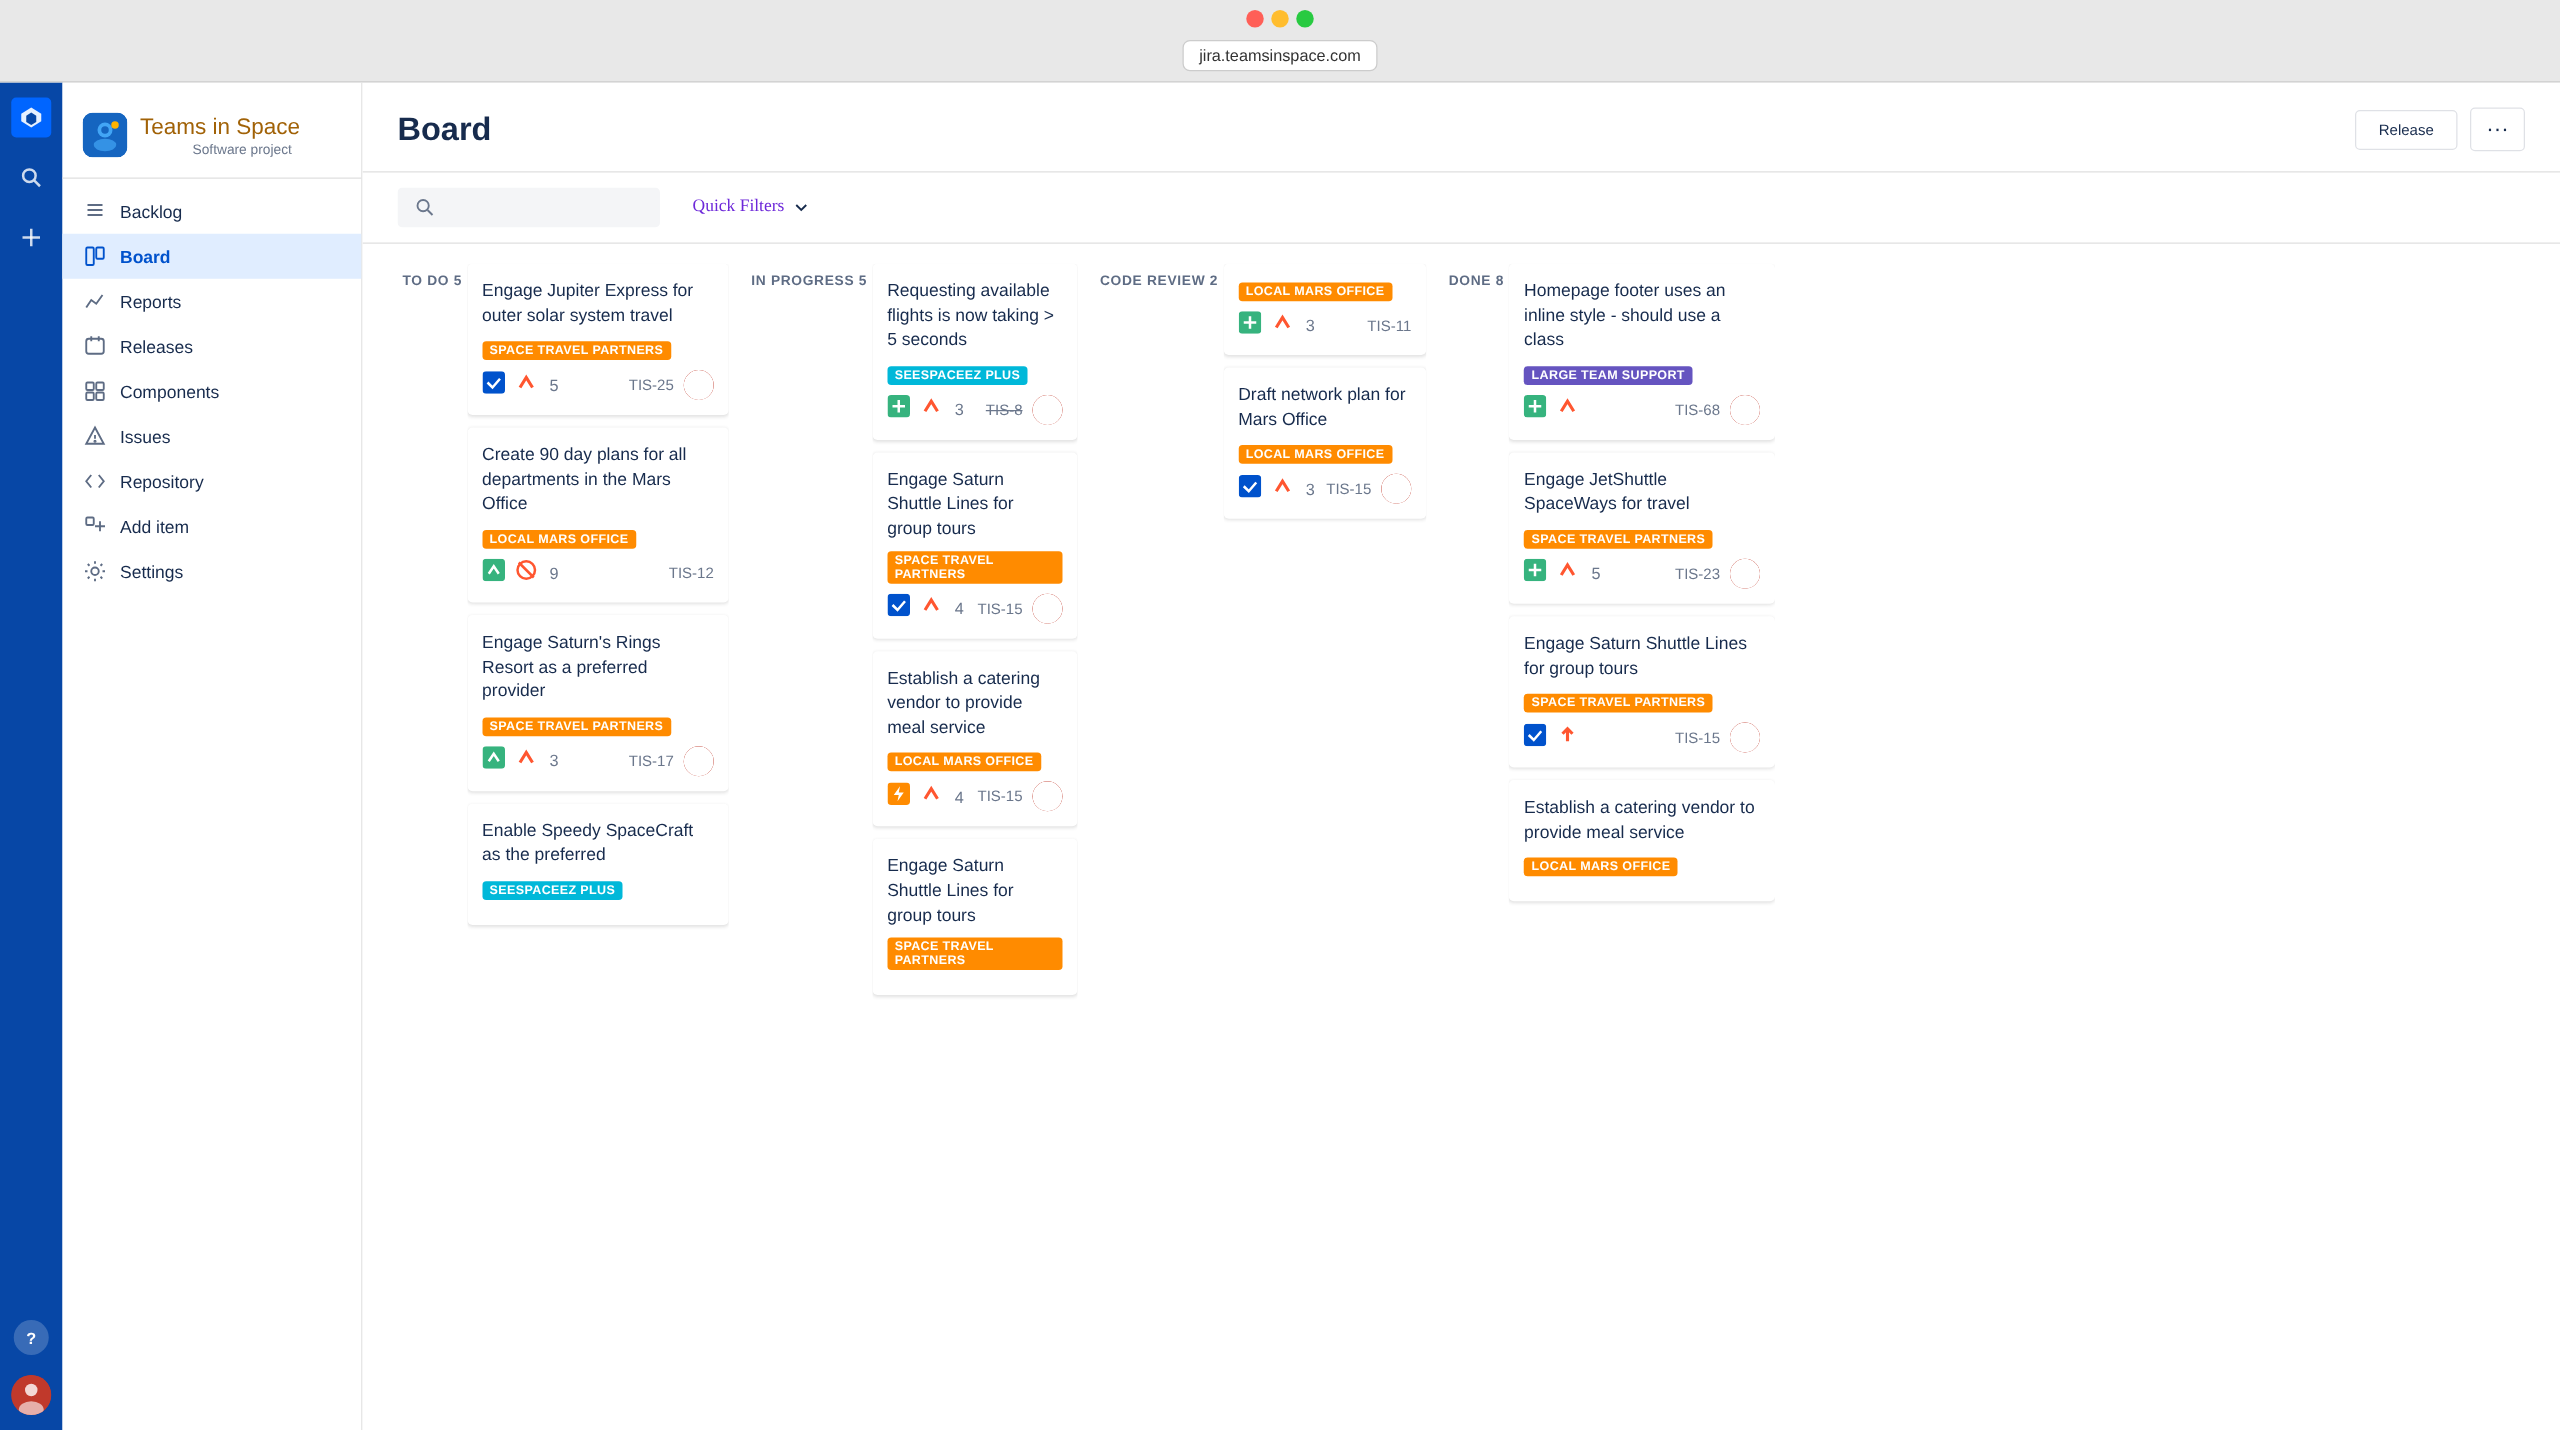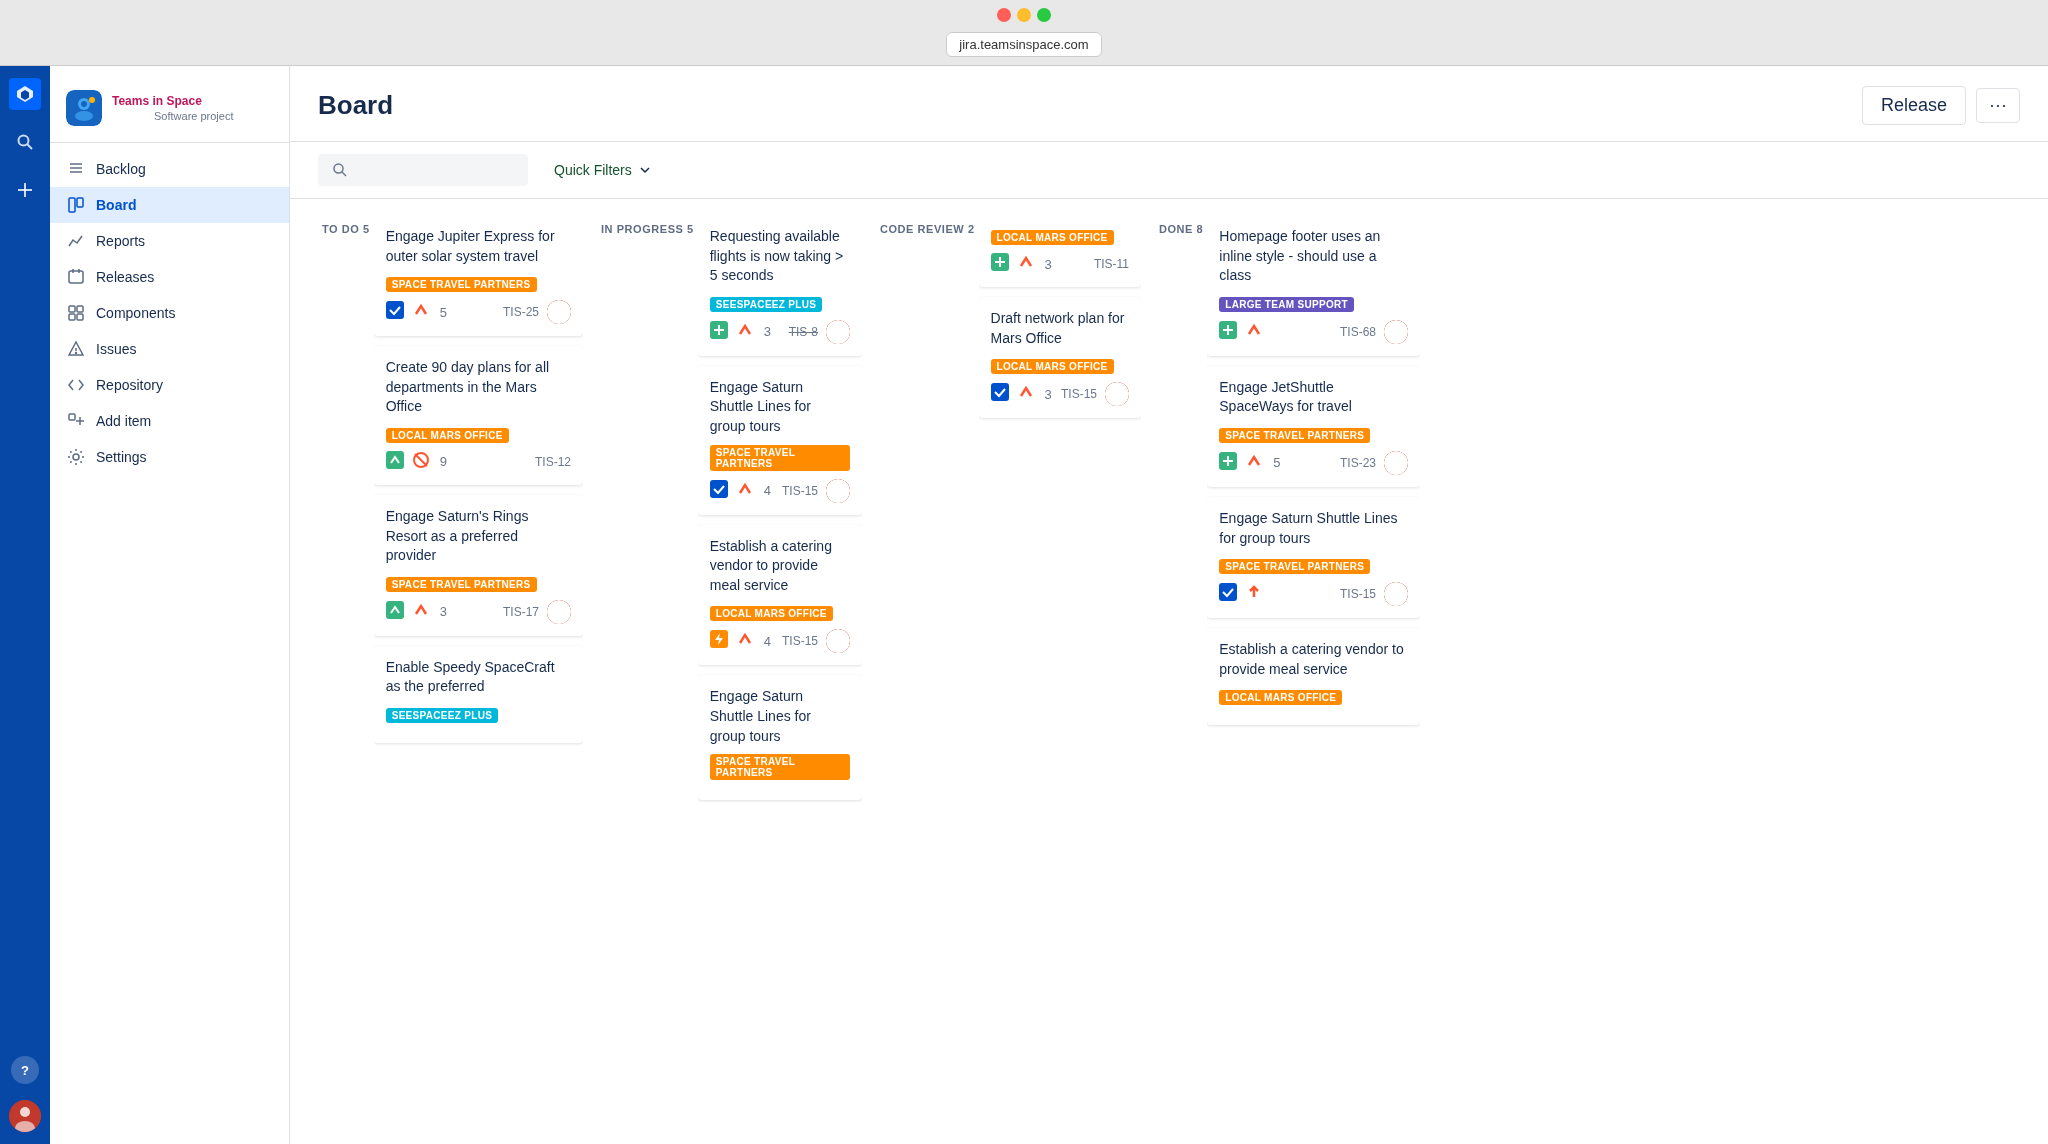--- a/index.html
+++ b/index.html
@@ -23,40 +23,40 @@
     .nav-rail-icon { width: 32px; height: 32px; display: flex; align-items: center; justify-content: center; color: rgba(255,255,255,0.8); font-size: 18px; cursor: pointer; border-radius: 4px; }
     .nav-rail-spacer { flex: 1; }
     .nav-rail-avatar { width: 32px; height: 32px; border-radius: 50%; background: #c0392b; display: flex; align-items: center; justify-content: center; color: white; font-size: 12px; overflow: hidden; }
     .nav-rail-help { width: 28px; height: 28px; border-radius: 50%; background: rgba(255,255,255,0.2); display: flex; align-items: center; justify-content: center; color: white; font-size: 13px; font-weight: bold; cursor: pointer; }
 
     
     .sidebar { width: 240px; background: white; border-right: 1px solid #e0e0e0; display: flex; flex-direction: column; padding: 16px 0; }
     .sidebar-project { display: flex; align-items: center; gap: 10px; padding: 8px 16px 16px; border-bottom: 1px solid #e0e0e0; margin-bottom: 8px; }
     .sidebar-project-icon { width: 36px; height: 36px; border-radius: 8px; overflow: hidden; flex-shrink: 0; }
     .sidebar-project-icon svg { width: 36px; height: 36px; }
-    .sidebar-project-name { font-size: 12px; font-weight: 700; color: #be185d; line-height: 1.3; }
+    .sidebar-project-name { font-size: 18px; font-weight: 400; color: #a16207; line-height: 1.3; }
     .sidebar-project-type { font-size: 11px; color: #6b778c; margin-left: 42px; }
     .sidebar-nav { list-style: none; }
     .sidebar-nav-item { display: flex; align-items: center; gap: 10px; padding: 8px 16px; cursor: pointer; color: #172b4d; font-size: 14px; border-radius: 0; }
     .sidebar-nav-item.active { background: #e0edff; color: #0052cc; font-weight: 600; }
     .sidebar-nav-item .nav-icon { width: 20px; height: 20px; display: flex; align-items: center; justify-content: center; font-size: 16px; flex-shrink: 0; }
 
     
     .main { flex: 1; display: flex; flex-direction: column; overflow: hidden; background: white; }
     .main-header { display: flex; align-items: center; justify-content: space-between; padding: 20px 28px 16px; border-bottom: 1px solid #e0e0e0; }
     .main-title { font-size: 26px; font-weight: 600; color: #172b4d; }
     .header-actions { display: flex; align-items: center; gap: 10px; }
-    .release-btn { background: white; border: 1px solid #dfe1e6; border-radius: 4px; padding: 8px 18px; font-size: 18px; color: #172b4d; cursor: pointer; font-weight: 500; }
+    .release-btn { background: white; border: 1px solid #dfe1e6; border-radius: 4px; padding: 8px 18px; font-size: 12px; color: #172b4d; cursor: pointer; font-weight: 500; }
     .more-btn { background: none; border: 1px solid #dfe1e6; border-radius: 4px; padding: 6px 12px; cursor: pointer; color: #172b4d; font-size: 18px; }
 
     
     .toolbar { display: flex; align-items: center; gap: 12px; padding: 12px 28px; border-bottom: 1px solid #e0e0e0; }
     .search-box { display: flex; align-items: center; background: #f4f5f7; border: 2px solid transparent; border-radius: 4px; padding: 6px 12px; gap: 6px; }
     .search-input { border: none; background: none; outline: none; font-size: 14px; width: 160px; }
-    .quick-filters-btn { display: flex; align-items: center; gap: 6px; padding: 8px 14px; border: none; background: none; cursor: pointer; font-size: 14px; color: #14532d; border-radius: 4px; }
+    .quick-filters-btn { display: flex; align-items: center; gap: 6px; padding: 8px 14px; border: none; background: none; cursor: pointer; font-size: 14px; color: #6d28d9; border-radius: 4px; font-family: Liberation Serif, serif; }
 
     
     .board { flex: 1; overflow-x: auto; overflow-y: hidden; padding: 16px 28px; display: flex; gap: 14px; }
     .column { width: 265px; flex-shrink: 0; display: flex; flex-direction: row; gap: 0; }
     .column-header { font-size: 11px; font-weight: 700; color: #5e6c84; text-transform: uppercase; letter-spacing: 0.05em; padding: 8px 4px; margin-bottom: 8px; }
     .cards-list { display: flex; flex-direction: column; gap: 10px; overflow-y: auto; flex: 1; }
     .card { background: white; border-radius: 4px; padding: 12px; box-shadow: 0 1px 3px rgba(0,0,0,0.12); cursor: pointer; }
     .card-title { font-size: 14px; color: #172b4d; line-height: 1.4; margin-bottom: 8px; }
     .card-label { display: inline-block; padding: 2px 6px; border-radius: 3px; font-size: 10px; font-weight: 700; letter-spacing: 0.03em; margin-bottom: 8px; }
     .label-orange { background: #ff8b00; color: white; }

